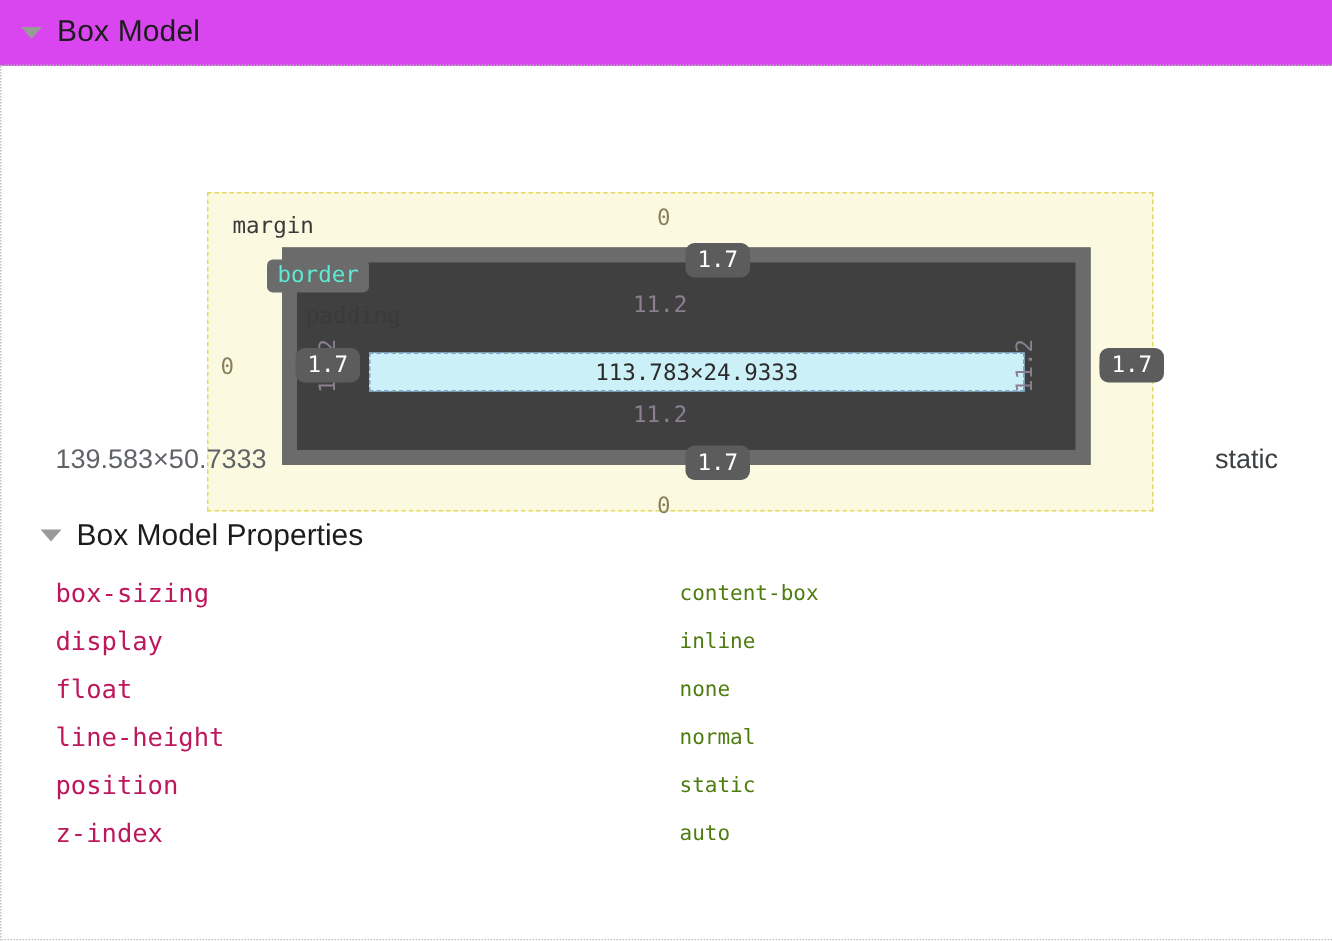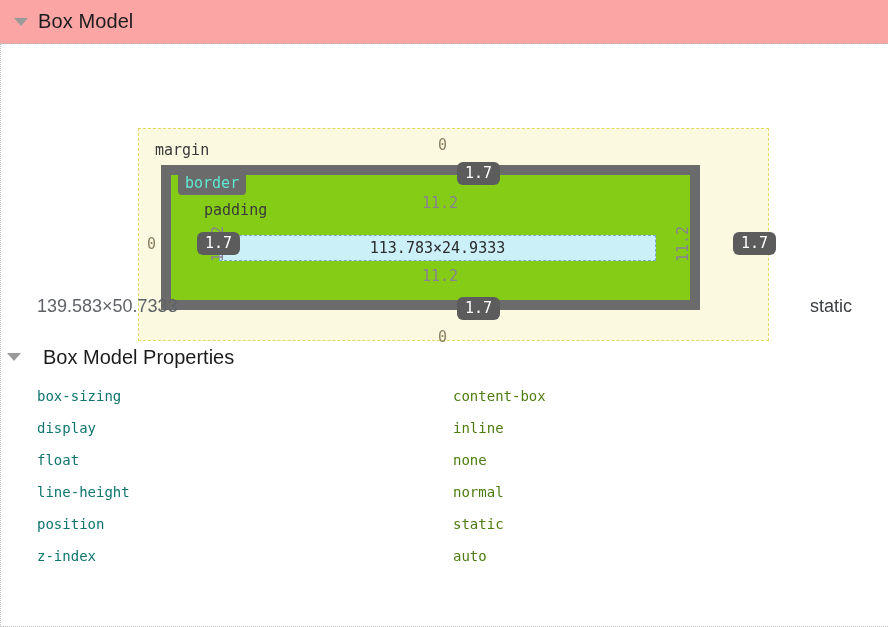--- a/index.html
+++ b/index.html
@@ -12,21 +12,21 @@
     height: 627px;
     overflow: hidden;
     font-family: "Liberation Sans", sans-serif;
     color: #18181b;
   }
 
   
   .panel-header {
     height: 44px;
     box-sizing: border-box;
-    background: #fca5a5;
+    background: #d946ef;
     border-bottom: 1px dotted #b8b8b8;
     display: flex;
     align-items: center;
     padding-left: 14px;
     gap: 10px;
   }
   .twisty {
     width: 0;
     height: 0;
     border-left: 7px solid transparent;
@@ -59,26 +59,26 @@
     left: 137px;
     top: 84px;
     width: 631px;
     height: 213px;
     box-sizing: border-box;
     background: #fbf9e0;
     border: 1px dashed #e3da63;
   }
   .bm-border {
     position: absolute;
-    left: 22px;
+    left: 49px;
     top: 36px;
     width: 539px;
     height: 145px;
     box-sizing: border-box;
-    background: #84cc16;
+    background: #404040;
     border: 10px solid #6b6b6b;
   }
   .bm-content {
     position: absolute;
     left: 48px;
     top: 60px;
     width: 437px;
     height: 26px;
     box-sizing: border-box;
     background: #ccf0f7;
@@ -166,43 +166,43 @@
   }
   .summary .position-value {
     font-size: 18px;
     color: #3c4043;
   }
 
   
   .props-header {
     display: flex;
     align-items: center;
-    gap: 22px;
-    padding-left: 6px;
+    gap: 10px;
+    padding-left: 26px;
     height: 34px;
   }
   .props-header .title {
     font-size: 20px;
     color: #1c1c1e;
   }
   .props-list {
     padding-top: 6px;
   }
   .prop-row {
     display: flex;
     align-items: center;
     height: 32px;
   }
   .prop-name {
     width: 452px;
     padding-left: 36px;
     box-sizing: border-box;
     font-family: "DejaVu Sans Mono", monospace;
-    font-size: 14px;
-    color: #0f766e;
+    font-size: 17px;
+    color: #be185d;
   }
   .prop-value {
     font-family: "DejaVu Sans Mono", monospace;
     font-size: 14px;
     color: #4d7c0f;
     text-align: center;
   }
   .bottom-rule {
     position: absolute;
     left: 0;

